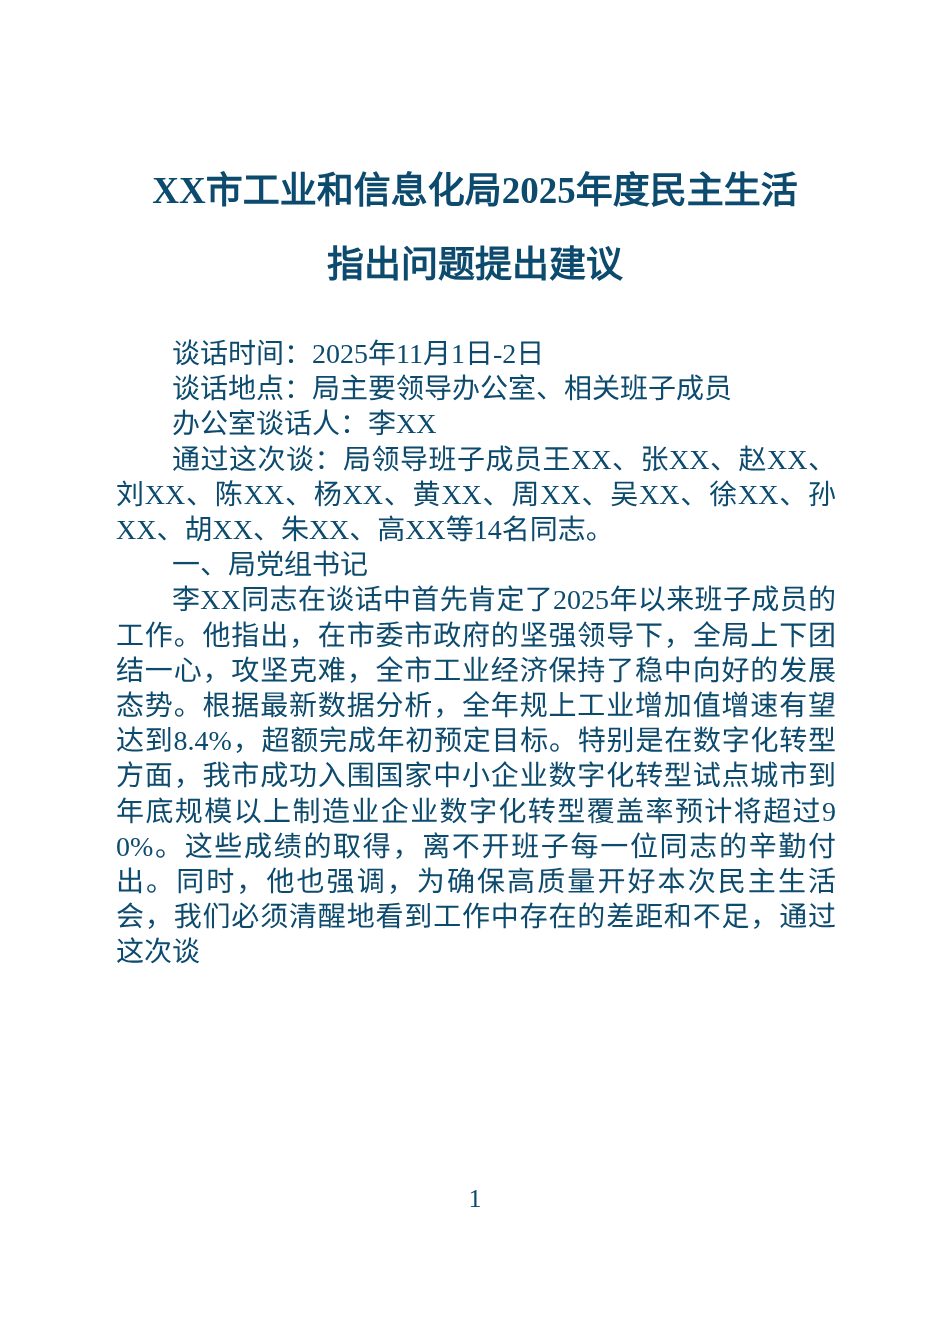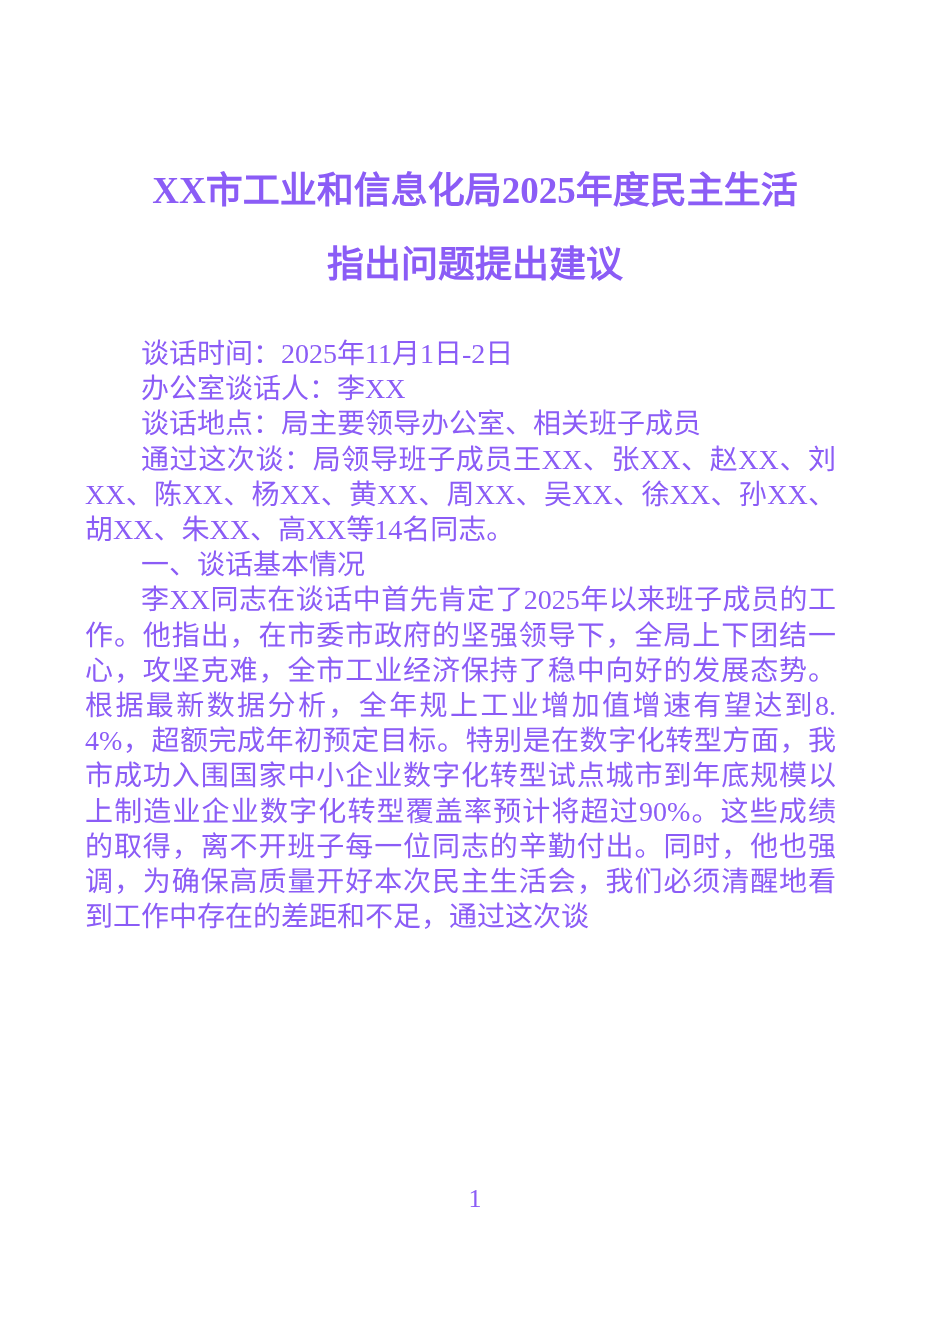--- a/index.html
+++ b/index.html
@@ -5,38 +5,38 @@
   html, body {
     margin: 0;
     padding: 0;
     background: #ffffff;
   }
   .page {
     position: relative;
     width: 950px;
     height: 1344px;
     background: #ffffff;
-    color: #8b5cf6;
+    color: #0c4a6e;
     overflow: hidden;
     font-family: "Liberation Serif", serif;
   }
   .doc-title {
     margin: 154px 118px 0 118px;
     font-size: 37px;
     line-height: 74px;
     font-weight: 700;
     text-align: center;
     font-family: "Liberation Serif", serif;
   }
   .doc-title .title-line {
     display: block;
     white-space: nowrap;
   }
   .doc-body {
-    margin: 34px 114px 0 85px;
+    margin: 34px 114px 0 116px;
     font-size: 28px;
     line-height: 35.2px;
     text-align: justify;
     font-family: "Liberation Serif", serif;
   }
   .doc-body p {
     margin: 0;
     padding: 0;
     text-indent: 56px; 
     word-break: break-all;
@@ -60,24 +60,24 @@
 
 <div class="page">
 
   <h1 class="doc-title">
     <span class="title-line">XX市工业和信息化局2025年度民主生活</span>
     <span class="title-line">指出问题提出建议</span>
   </h1>
 
   <div class="doc-body">
     <p>谈话时间：2025年11月1日-2日</p>
+    <p>谈话地点：局主要领导办公室、相关班子成员</p>
     <p>办公室谈话人：李XX</p>
-    <p>谈话地点：局主要领导办公室、相关班子成员</p>
     <p>通过这次谈：局领导班子成员王XX、张XX、赵XX、刘XX、陈XX、杨XX、黄XX、周XX、吴XX、徐XX、孙XX、胡XX、朱XX、高XX等14名同志。</p>
-    <p class="section-heading">一、谈话基本情况</p>
+    <p class="section-heading">一、局党组书记</p>
     <p>李XX同志在谈话中首先肯定了2025年以来班子成员的工作。他指出，在市委市政府的坚强领导下，全局上下团结一心，攻坚克难，全市工业经济保持了稳中向好的发展态势。根据最新数据分析，全年规上工业增加值增速有望达到8.4%，超额完成年初预定目标。特别是在数字化转型方面，我市成功入围国家中小企业数字化转型试点城市到年底规模以上制造业企业数字化转型覆盖率预计将超过90%。这些成绩的取得，离不开班子每一位同志的辛勤付出。同时，他也强调，为确保高质量开好本次民主生活会，我们必须清醒地看到工作中存在的差距和不足，通过这次谈</p>
   </div>
 
   <div class="page-footer">
     <span>1</span>
   </div>
 
 </div>
 
 </body></html>

